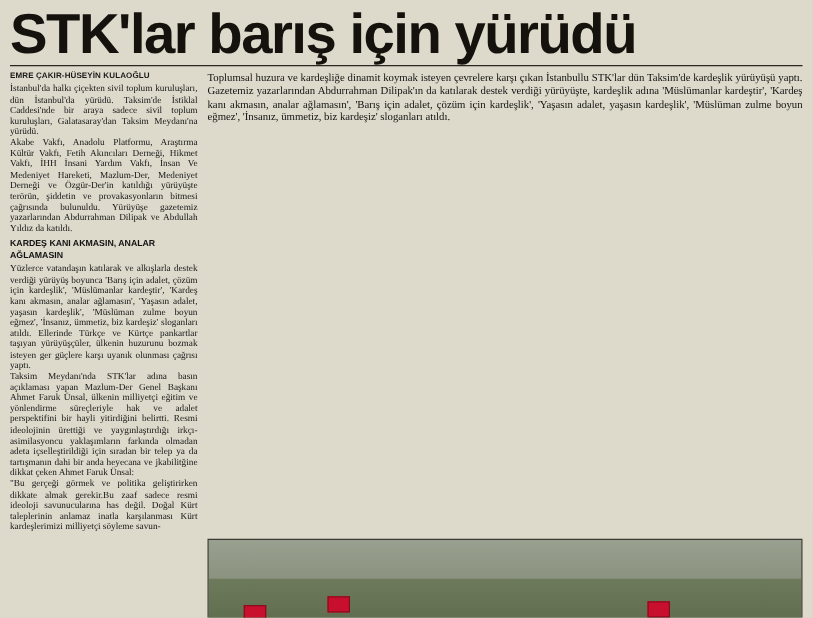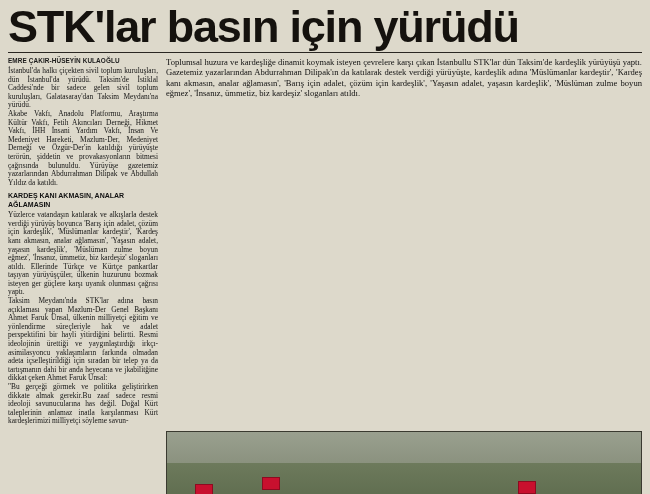--- a/index.html
+++ b/index.html
@@ -112,27 +112,27 @@
     width: 16px; height: 11px;
     background: #c8102e;
     border: 1px solid #8d0b20;
   }
 </style>
 </head>
 <body>
 
 <div class="page">
 
-  <h1 class="headline">STK'lar basın için yürüdü</h1>
+  <h1 class="headline">STK'lar barış için yürüdü</h1>
   <div class="rule"></div>
 
   <div class="top">
     <div class="col-left">
       <div class="byline">EMRE ÇAKIR-HÜSEYİN KULAOĞLU</div>
-      <div class="body-text">İstanbul'da halkı çiçekten sivil toplum kuruluşları, dün İstanbul'da yürüdü. Taksim'de İstiklal Caddesi'nde bir sadece gelen sivil toplum kuruluşları, Galatasaray'dan Taksim Meydanı'na yürüdü.</div>
+      <div class="body-text">İstanbul'da halkı çiçekten sivil toplum kuruluşları, dün İstanbul'da yürüdü. Taksim'de İstiklal Caddesi'nde bir araya sadece sivil toplum kuruluşları, Galatasaray'dan Taksim Meydanı'na yürüdü.</div>
       <div class="body-text">Akabe Vakfı, Anadolu Platformu, Araştırma Kültür Vakfı, Fetih Akıncıları Derneği, Hikmet Vakfı, İHH İnsani Yardım Vakfı, İnsan Ve Medeniyet Hareketi, Mazlum-Der, Medeniyet Derneği ve Özgür-Der'in katıldığı yürüyüşte terörün, şiddetin ve provakasyonların bitmesi çağrısında bulunuldu. Yürüyüşe gazetemiz yazarlarından Abdurrahman Dilipak ve Abdullah Yıldız da katıldı.</div>
       <div class="subhead">KARDEŞ KANI AKMASIN, ANALAR AĞLAMASIN</div>
       <div class="body-text">Yüzlerce vatandaşın katılarak ve alkışlarla destek verdiği yürüyüş boyunca 'Barış için adalet, çözüm için kardeşlik', 'Müslümanlar kardeştir', 'Kardeş kanı akmasın, analar ağlamasın', 'Yaşasın adalet, yaşasın kardeşlik', 'Müslüman zulme boyun eğmez', 'İnsanız, ümmetiz, biz kardeşiz' sloganları atıldı. Ellerinde Türkçe ve Kürtçe pankartlar taşıyan yürüyüşçüler, ülkenin huzurunu bozmak isteyen ger güçlere karşı uyanık olunması çağrısı yaptı.</div>
       <div class="body-text">Taksim Meydanı'nda STK'lar adına basın açıklaması yapan Mazlum-Der Genel Başkanı Ahmet Faruk Ünsal, ülkenin milliyetçi eğitim ve yönlendirme süreçleriyle hak ve adalet perspektifini bir hayli yitirdiğini belirtti. Resmi ideolojinin ürettiği ve yaygınlaştırdığı irkçı-asimilasyoncu yaklaşımların farkında olmadan adeta içselleştirildiği için sıradan bir telep ya da tartışmanın dahi bir anda heyecana ve jkabilitğine dikkat çeken Ahmet Faruk Ünsal:</div>
       <div class="body-text">"Bu gerçeği görmek ve politika geliştirirken dikkate almak gerekir.Bu zaaf sadece resmi ideoloji savunucularına has değil. Doğal Kürt taleplerinin anlamaz inatla karşılanması Kürt kardeşlerimizi milliyetçi söyleme savun-</div>
     </div>
     <div class="intro">Toplumsal huzura ve kardeşliğe dinamit koymak isteyen çevrelere karşı çıkan İstanbullu STK'lar dün Taksim'de kardeşlik yürüyüşü yaptı. Gazetemiz yazarlarından Abdurrahman Dilipak'ın da katılarak destek verdiği yürüyüşte, kardeşlik adına 'Müslümanlar kardeştir', 'Kardeş kanı akmasın, analar ağlamasın', 'Barış için adalet, çözüm için kardeşlik', 'Yaşasın adalet, yaşasın kardeşlik', 'Müslüman zulme boyun eğmez', 'İnsanız, ümmetiz, biz kardeşiz' sloganları atıldı.</div>
   </div>
 
   <div class="photo-main">

